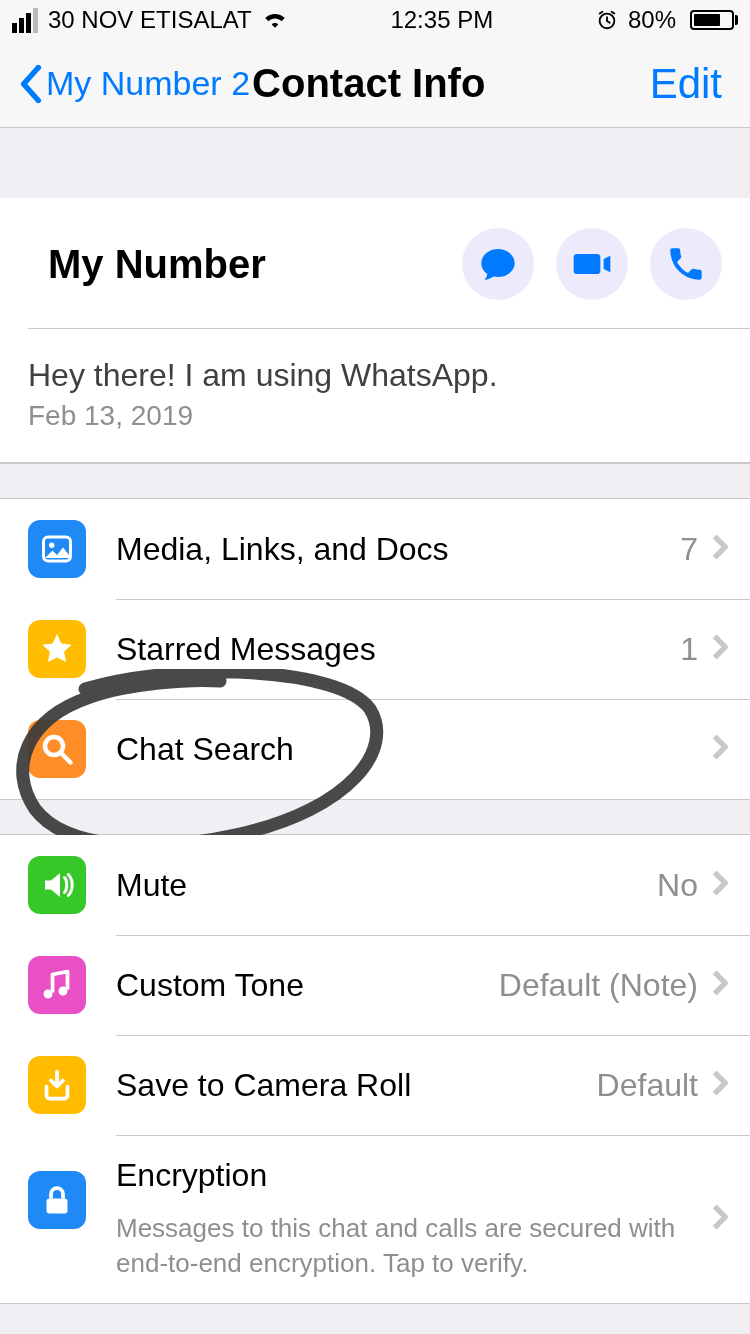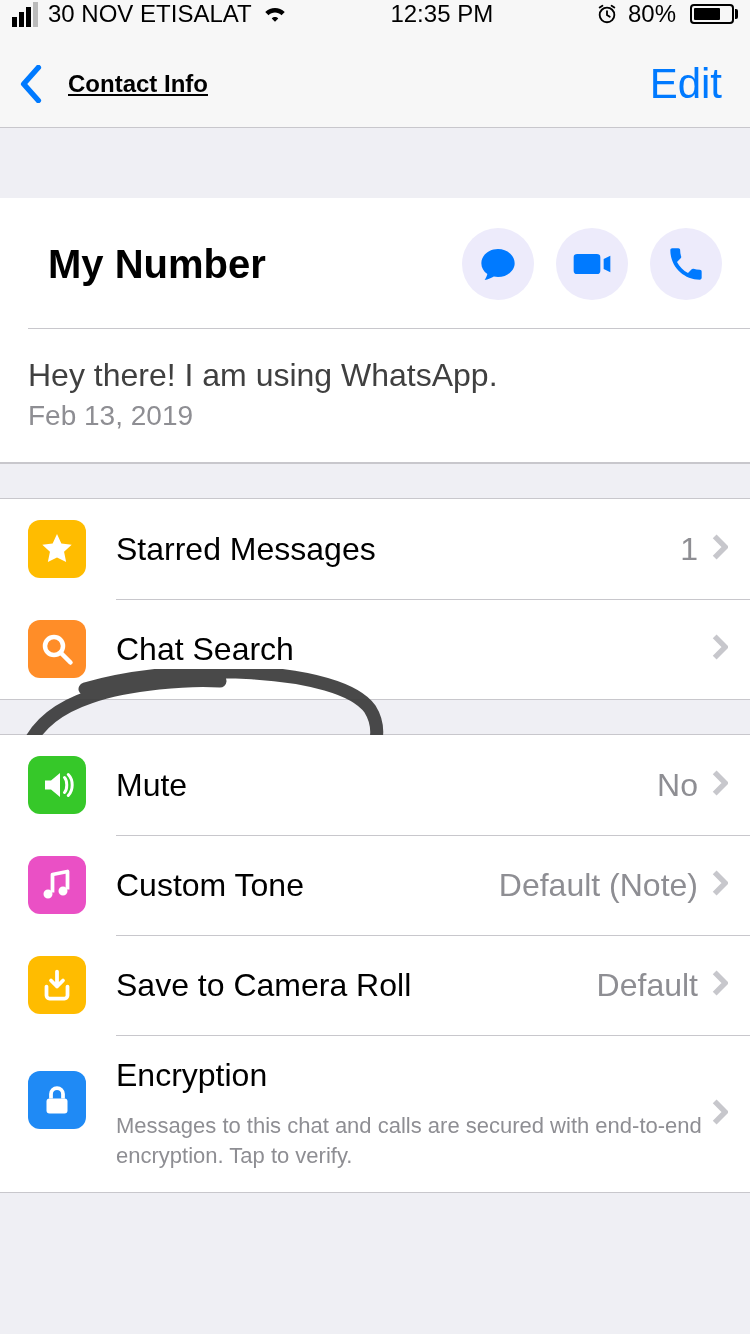--- a/index.html
+++ b/index.html
@@ -1,31 +1,31 @@
 <!DOCTYPE html>
 <html><head>
 <meta charset="utf-8">
 <style>
   * { box-sizing: border-box; margin:0; padding:0; }
   html,body { width:750px; height:1334px; font-family: -apple-system, "Helvetica Neue", Arial, sans-serif; background:#efeff4; color:#000; }
-  .statusbar { height:40px; display:flex; align-items:flex-start; justify-content:space-between; padding:0 12px; font-size:24px; font-weight:500; background:#f7f7f7;}
+  .statusbar { height:40px; display:flex; align-items:center; justify-content:space-between; padding:0 12px; font-size:24px; font-weight:500; background:#f7f7f7;}
   .statusbar .left, .statusbar .right { display:flex; align-items:center; gap:10px; }
   .statusbar .right span { display:flex; align-items:center; }
   .signal { display:flex; align-items:flex-end; gap:2px; }
   .signal i { width:5px; background:#000; display:block; }
   .signal i:nth-child(1){height:10px;} .signal i:nth-child(2){height:15px;} .signal i:nth-child(3){height:20px;} .signal i:nth-child(4){height:25px;background:#bbb;}
   .battery { display:inline-flex; align-items:center; }
   .battery .body { width:44px; height:20px; border:2px solid #000; border-radius:4px; padding:2px; margin-left:4px;}
   .battery .fill { height:100%; width:71%; background:#000; border-radius:1px;}
   .battery .cap { width:3px; height:10px; background:#000; border-radius:0 2px 2px 0; margin-left:1px;}
 
   .navbar { height:88px; background:#f7f7f7; border-bottom:1px solid #c8c7cc; display:flex; align-items:center; padding:0 20px; position:relative;}
   .navbar .back { color:#007aff; font-size:34px; display:flex; align-items:center; gap:4px;}
   .navbar .back svg { width:22px; height:38px;}
-  .navbar .title { font-size:24px; font-weight:700; margin-left:26px;text-decoration:underline;}
+  .navbar .title { font-size:40px; font-weight:700; margin-left:2px;}
   .navbar .edit { position:absolute; right:28px; color:#007aff; font-size:42px;}
 
   .spacer { height:70px; background:#efeff4; }
 
   .section { background:#fff; }
   .profile { padding:30px 28px 0 28px; border-bottom:1px solid #c8c7cc; }
   .profile .row1 { display:flex; align-items:center; justify-content:space-between; margin-bottom:28px;margin-left:20px;}
   .profile .name { font-size:40px; font-weight:700; }
   .circlebtns { display:flex; gap:22px; }
   .circlebtn { width:72px; height:72px; border-radius:50%; background:#edebfb; display:flex; align-items:center; justify-content:center; }
@@ -38,21 +38,21 @@
   .cell { display:flex; align-items:center; min-height:100px; padding:0 22px 0 28px; position:relative; background:#fff;}
   .cell + .cell::before { content:""; position:absolute; left:116px; right:0; top:0; height:1px; background:#c8c7cc;}
   .iconbox { width:58px; height:58px; border-radius:12px; display:flex; align-items:center; justify-content:center; flex:0 0 58px; margin-right:30px;}
   .iconbox svg { width:36px; height:36px; fill:#fff;}
   .cell .label { font-size:32px; flex:1; color:#000;}
   .cell .value { font-size:32px; color:#8e8e93; margin-right:14px;}
   .cell .chev { color:#c7c7cc; }
   .cell .chev svg { width:16px; height:28px; stroke:#c7c7cc; stroke-width:4; fill:none;}
   .cell.multi { align-items:flex-start; padding-top:22px; padding-bottom:22px;}
   .cell.multi .textblock .label { font-size:32px; margin-bottom:17px; display:block;}
-  .cell.multi .textblock .sub { font-size:22px; color:#8e8e93; line-height:1.35; padding-right:10px;margin-top:12px;}
+  .cell.multi .textblock .sub { font-size:26px; color:#8e8e93; line-height:1.35; padding-right:10px;margin-top:12px;}
   .cell.multi .iconbox { margin-top:14px;}
   .cell.multi .chev { align-self:center;}
   .section.group { border-top:0; border-bottom:0;}
   .bottomgap { height:22px; background:#efeff4; border-top:1px solid #c8c7cc;}
 
   .annotation { position:absolute; pointer-events:none; }
 </style>
 </head>
 <body>
 
@@ -88,20 +88,21 @@
         <span class="cap"></span>
     </span>
   </div>
 </div>
 
 <div class="navbar">
   <div class="back">
     <svg viewBox="0 0 12 20">
         <polyline points="10,1 2,10 10,19" fill="none" stroke="#007aff" stroke-width="3" stroke-linecap="round" stroke-linejoin="round"></polyline>
       </svg>
+    <span>My Number 2</span>
   </div>
   <span class="title">Contact Info</span>
   <span class="edit">Edit</span>
 </div>
 
 <div class="spacer"></div>
 
 <div class="section profile">
   <div class="row1">
     <div class="name">My Number</div>
@@ -125,20 +126,34 @@
   </div>
   <div style="height:1px;background:#c8c7cc;margin:0 -28px 0 0;"></div>
   <div class="status">Hey there! I am using WhatsApp.</div>
   <div class="date">Feb 13, 2019</div>
 </div>
 
 <div class="gap"></div>
 
 <div class="section group" style="position:relative;">
   <div class="cell">
+    <div class="iconbox" style="background:#1f8af5">
+      <svg viewBox="0 0 24 24">
+          <rect x="3" y="4" width="18" height="16" rx="3" fill="none" stroke="#fff" stroke-width="2"></rect>
+          <circle cx="8.5" cy="9.5" r="1.8" fill="#fff"></circle>
+          <path d="M4 18l5-5 3 3 4-5 4 5v2H4z" fill="#fff"></path>
+        </svg>
+    </div>
+    <span class="label">Media, Links, and Docs</span>
+    <span class="value">7</span>
+    <span class="chev"><svg viewBox="0 0 12 20">
+          <polyline points="2,2 10,10 2,18"></polyline>
+        </svg></span>
+  </div>
+  <div class="cell">
     <div class="iconbox" style="background:#ffbc00">
       <svg viewBox="0 0 24 24">
           <path d="M12 2l2.9 6.3 6.9.8-5.1 4.7 1.4 6.8L12 17.6l-6.1 3 1.4-6.8L2.2 9.1l6.9-.8L12 2z"></path>
         </svg>
     </div>
     <span class="label">Starred Messages</span>
     <span class="value">1</span>
     <span class="chev"><svg viewBox="0 0 12 20">
           <polyline points="2,2 10,10 2,18"></polyline>
         </svg></span>

